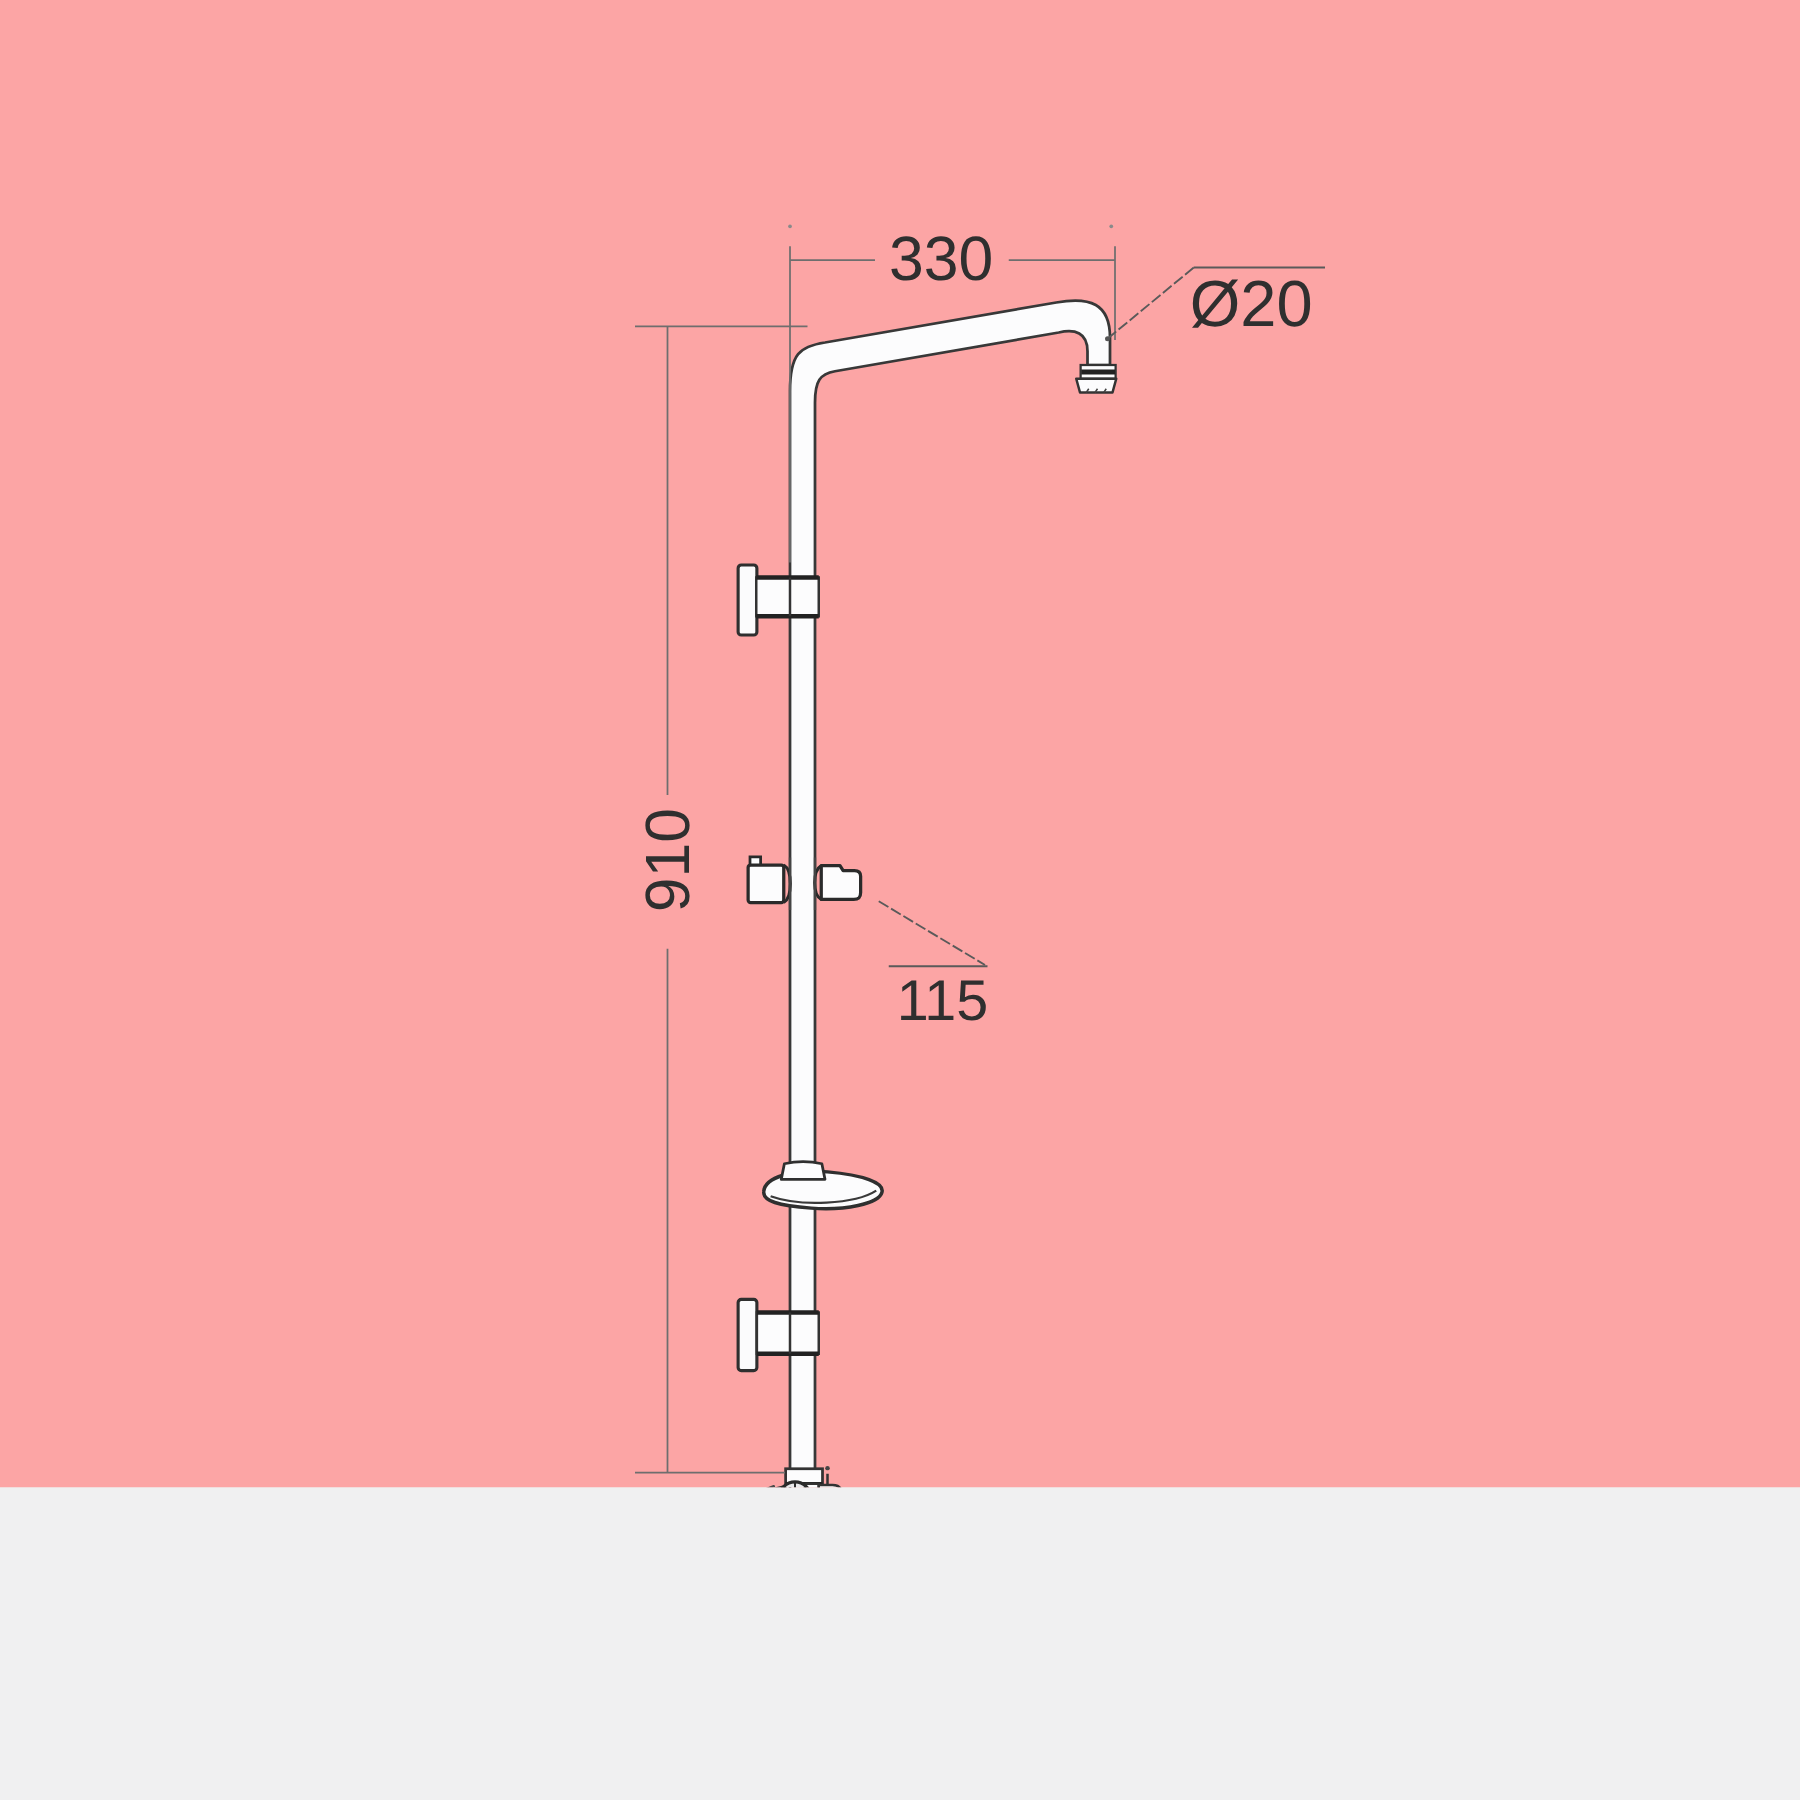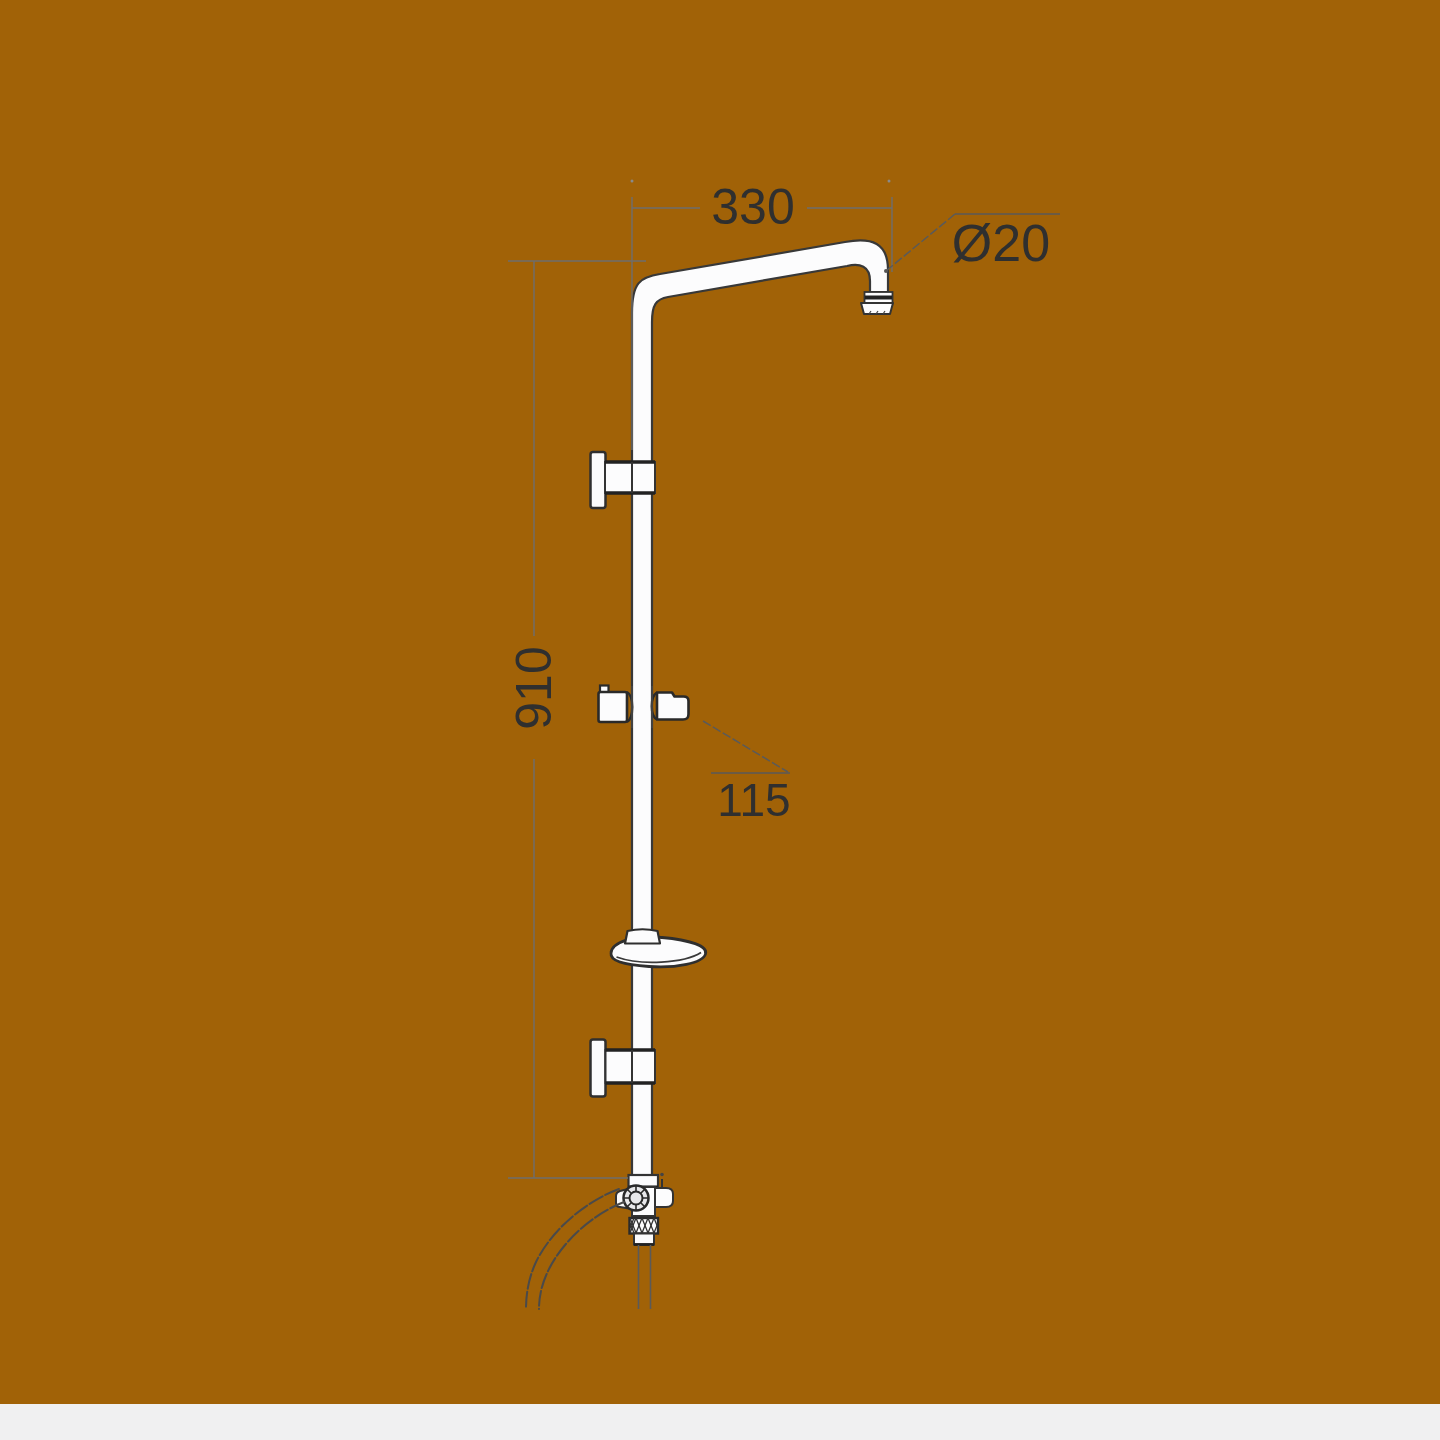--- a/index.html
+++ b/index.html
@@ -4,22 +4,22 @@
 <style>
   html, body {
     margin: 0;
     padding: 0;
     background: #f0f0f1;
     font-family: "Liberation Sans", sans-serif;
   }
   .stage {
     position: relative;
     width: 1440px;
-    height: 1404px;
-    background: #a16207;
+    height: 1190px;
+    background: #fca5a5;
     overflow: hidden;
   }
   .stage svg {
     position: absolute;
     left: 0;
     top: 0;
   }
   text.dim-label {
     fill: #2f2f2f;
     font-family: "Liberation Sans", sans-serif;

